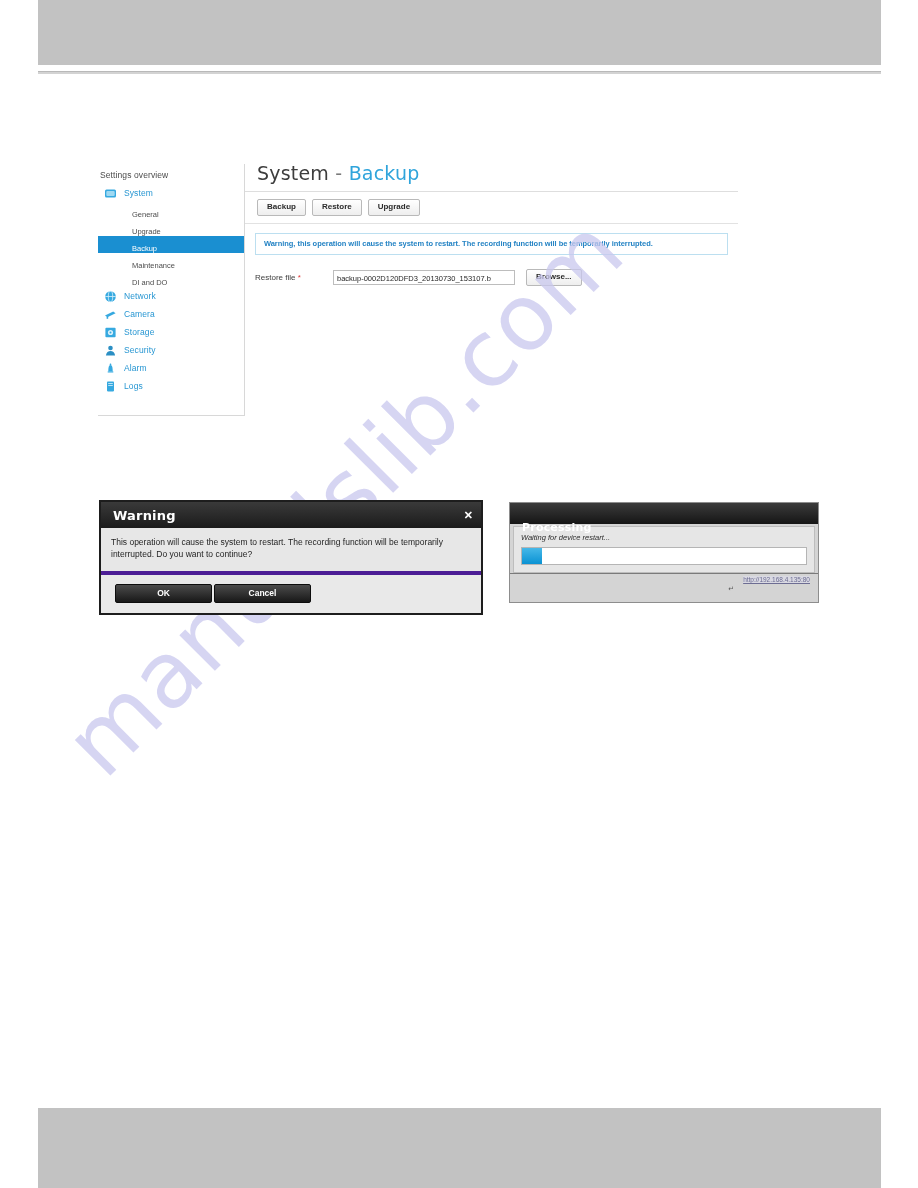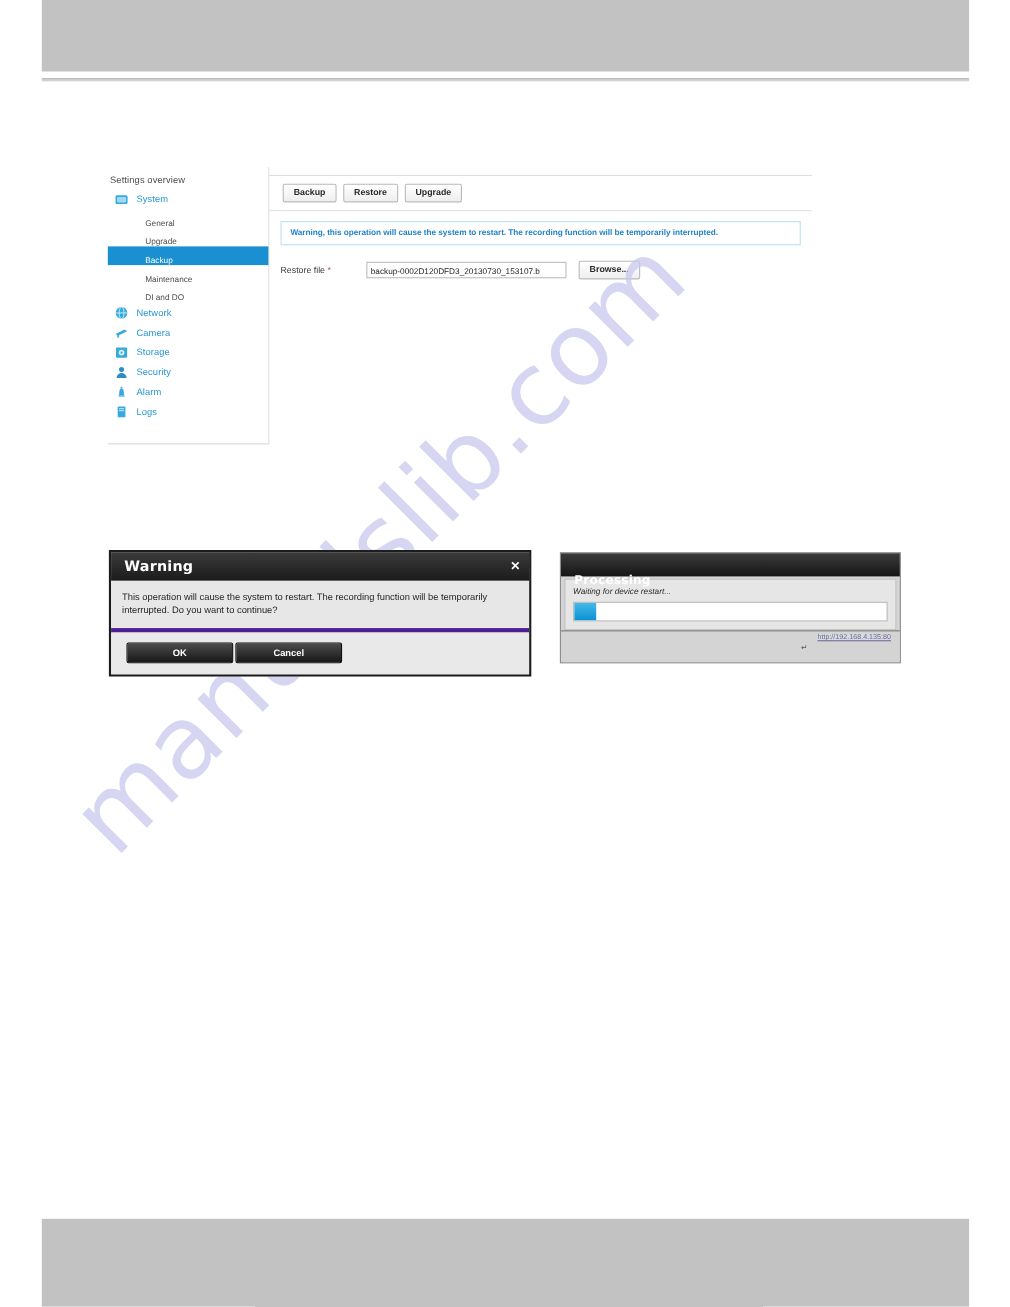--- a/index.html
+++ b/index.html
@@ -65,21 +65,21 @@
     left: 98px;
     top: 152px;
     width: 640px;
     height: 252px;
     z-index: 3;
   }
 
   
   #sidebar {
     position: absolute;
-    left: 0; top: 0;
+    left: 0; top: 12px;
     width: 146px;
     height: 252px;
     background: #ffffff;
     border-right: 1px solid #d8d8d8;
   }
   #settings-overview-label {
     font-size: 8.5px;
     color: #4b4b4b;
     padding: 6px 0 4px 2px;
     letter-spacing: .1px;
@@ -448,20 +448,25 @@
           <rect x="4.2" y="5" width="4.6" height=".8" fill="#dcf2fc"></rect>
         </svg>
       </span>
       <span class="nav-label">Logs</span>
     </div>
 
     <div id="panel-bottom-rule"></div>
   </div>
 
   <div id="content">
+    <div id="page-title">
+      <span>System</span>
+      <span class="title-dash">-</span>
+      <span class="title-accent">Backup</span>
+    </div>
     <div id="title-rule"></div>
 
     <div id="tabbar">
       <div class="tab-btn">Backup</div>
       <div class="tab-btn">Restore</div>
       <div class="tab-btn">Upgrade</div>
     </div>
     <div id="tab-rule"></div>
 
     <div id="warning-banner">Warning, this operation will cause the system to restart. The recording function will be temporarily interrupted.</div>

